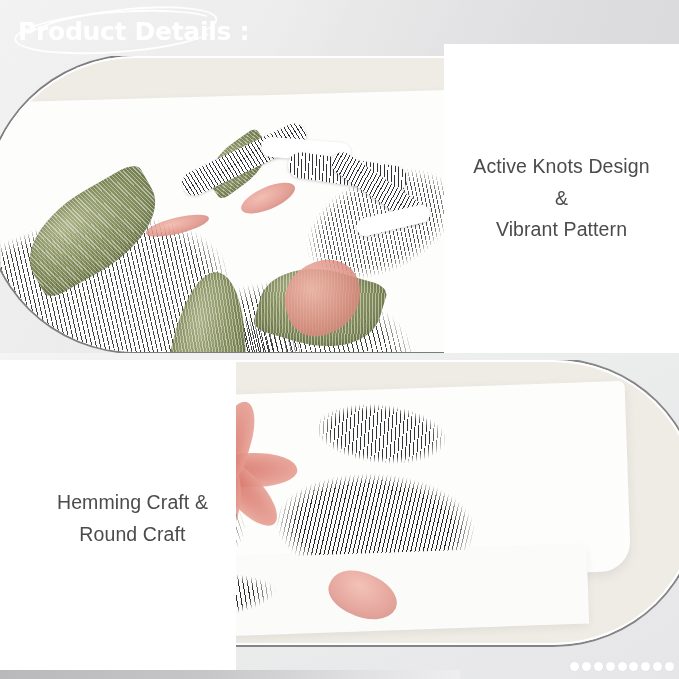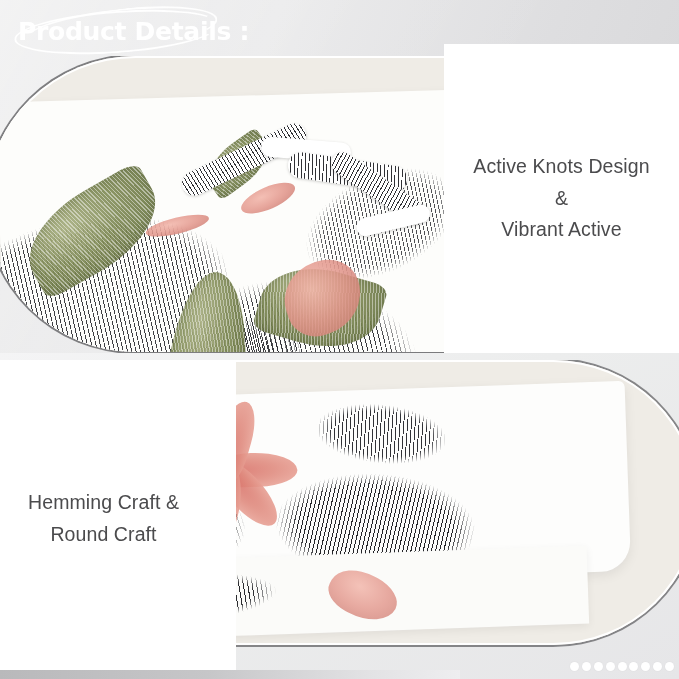--- a/index.html
+++ b/index.html
@@ -198,21 +198,21 @@
     -webkit-mask-image:radial-gradient(ellipse 50% 52% at 50% 50%,#000 58%,transparent 76%);
     mask-image:radial-gradient(ellipse 50% 52% at 50% 50%,#000 58%,transparent 76%);
     transform:rotate(-3deg);
   }
   .petal-b1{left:340px;top:20px;width:70px;height:44px;transform:rotate(30deg);opacity:.8;}
 
   
   .caption{
     position:absolute;
     background:#ffffff;
-    display:flex;align-items:center;justify-content:flex-start;
+    display:flex;align-items:center;justify-content:flex-end;
     text-align:center;
     color:#4b4b4d;
     font-size:19.5px;
     line-height:1.62;
     font-weight:400;
     letter-spacing:.1px;
   }
   .caption-right{left:444px;top:44px;width:235px;height:309px;}
   .caption-left{left:0;top:360px;width:236px;height:290px;}
   .caption span{display:block;padding:0 14px;}
@@ -306,21 +306,21 @@
     <div class="title-wrap">
       <div class="title-oval"></div>
       <div class="title-oval2"></div>
       <div class="title-text">Product Details :</div>
     </div>
   </div>
 
   <div class="caption caption-right">
     <span>
         <span style="display: block;">Active Knots Design &amp;</span>
-        <span style="display: block;">Vibrant Active</span>
+        <span style="display: block;">Vibrant Pattern</span>
       </span>
   </div>
 
   <div class="bottom-section">
 
     <div class="photo-bottom">
       <div class="pill">
 
         <div class="fab-bot">
 

